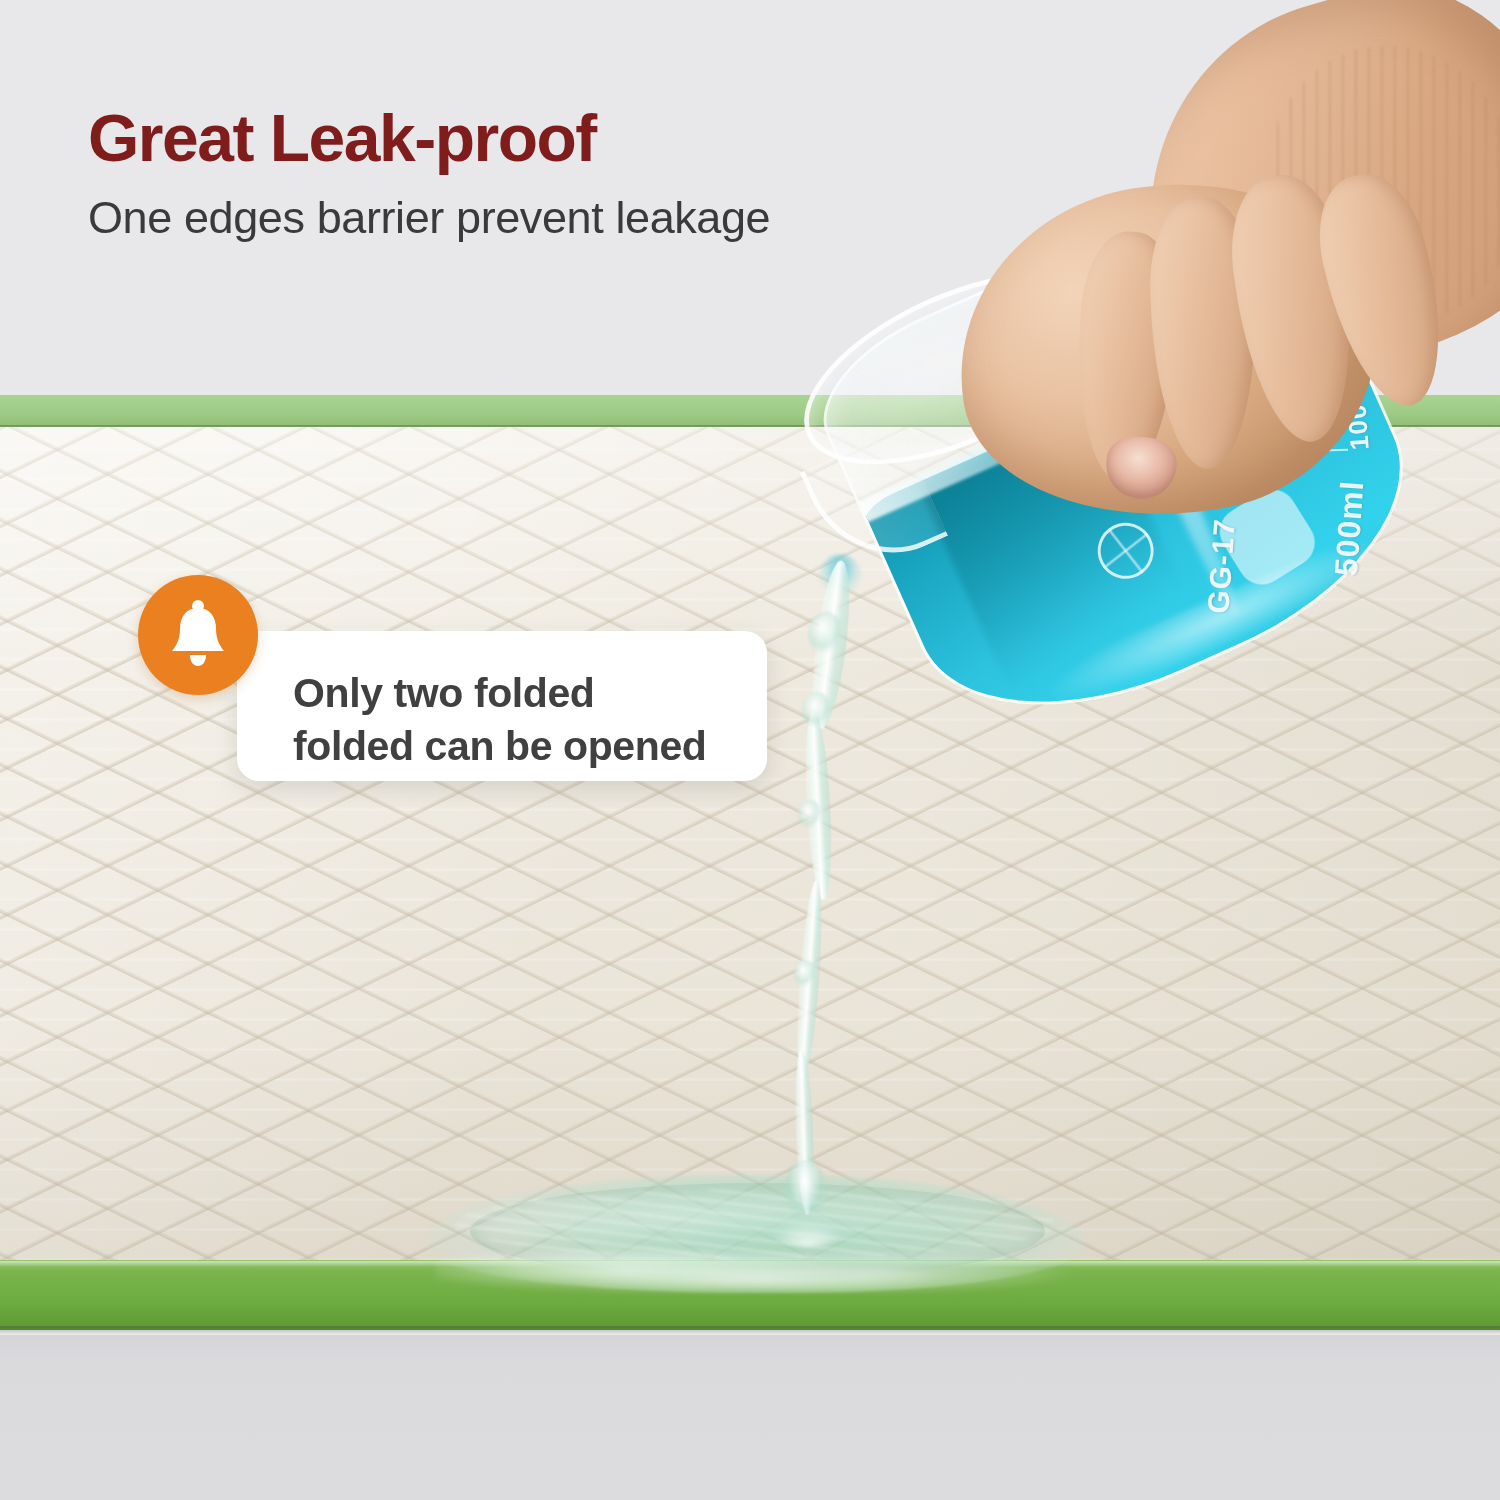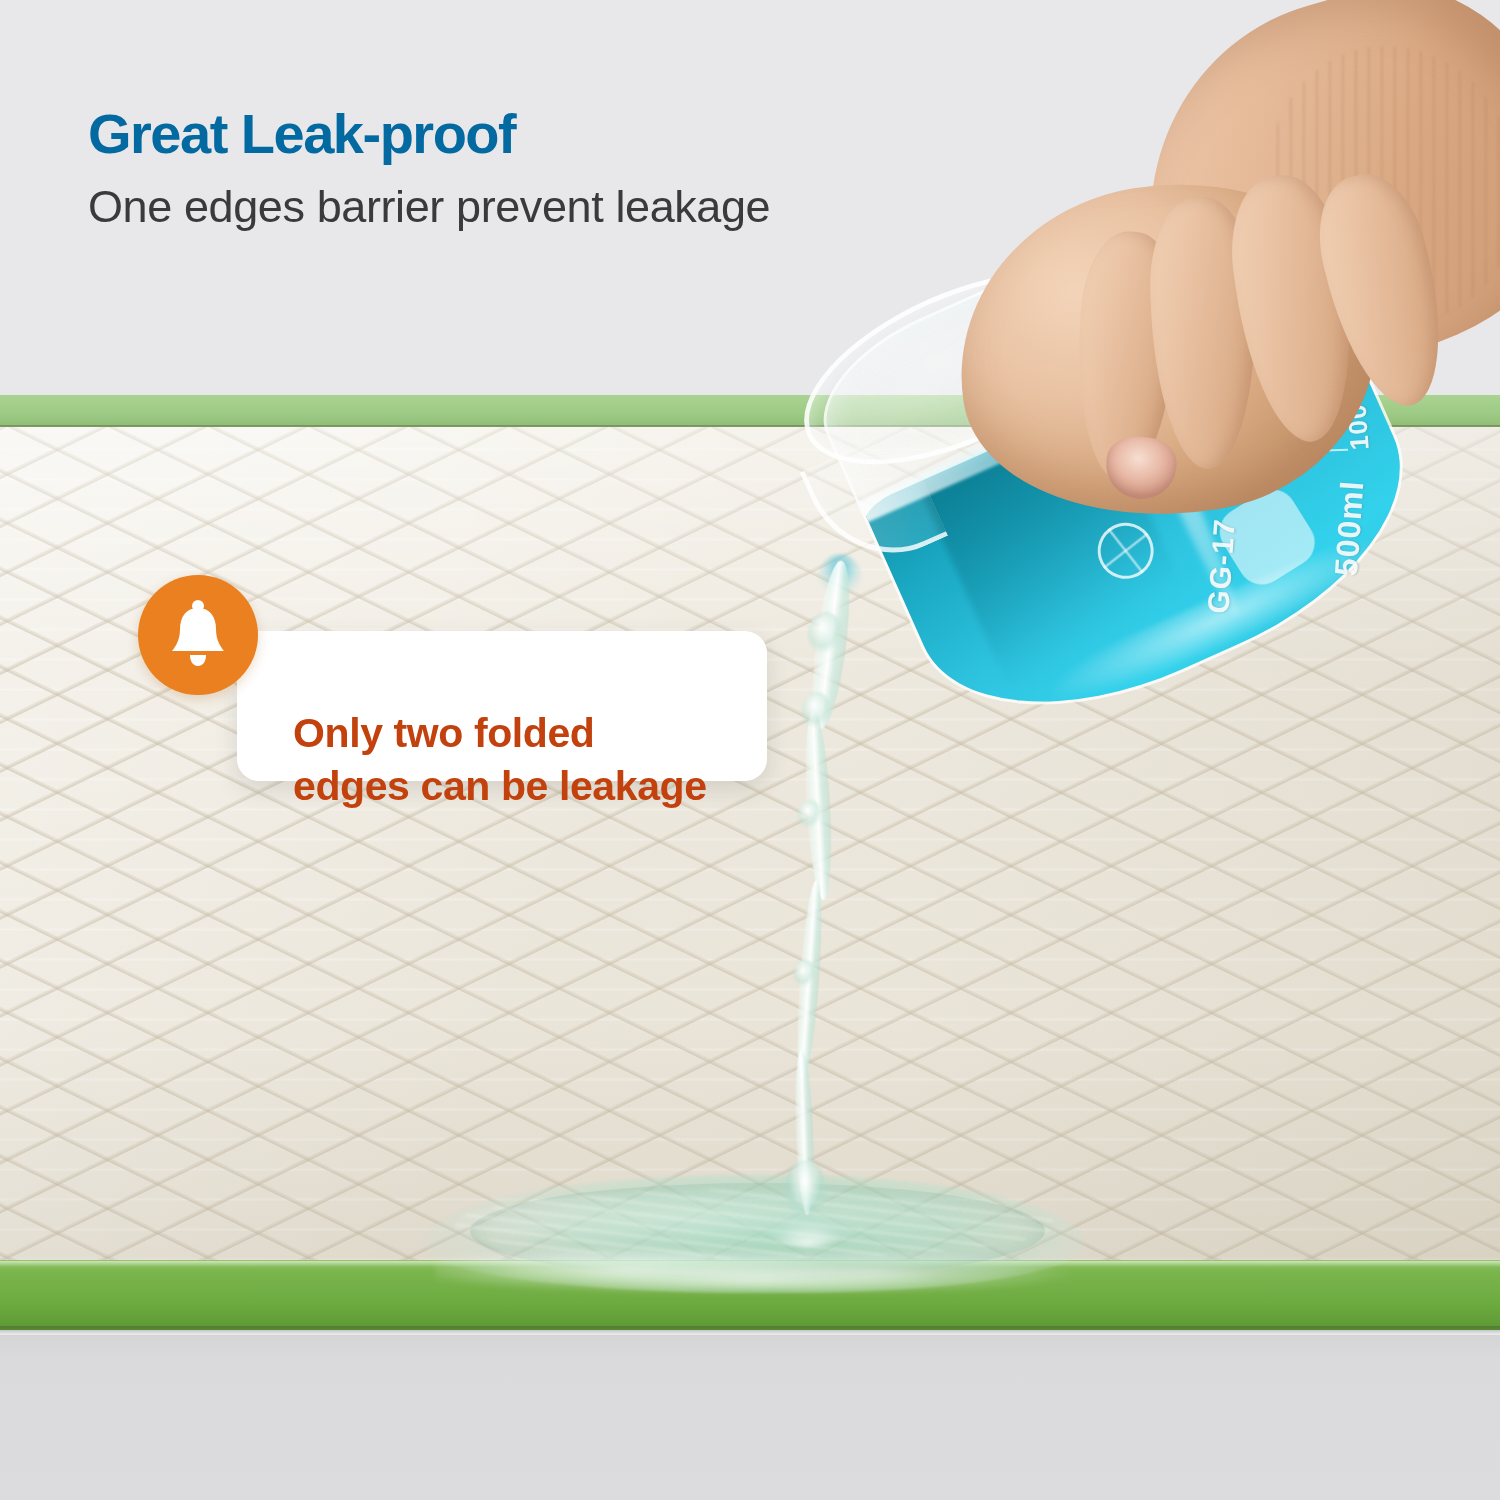--- a/index.html
+++ b/index.html
@@ -9,21 +9,21 @@
     font-family:"Liberation Sans", sans-serif;
     background:#e8e8ea;
     overflow:hidden;
   }
 
   #stage { position:relative; width:1500px; height:1500px; background:#e8e8ea; }
 
   
   #headline-block { position:absolute; left:88px; top:104px; width:1000px; }
   #page-title {
-    font-size:56px; font-weight:bold; color:#0369a1;
+    font-size:66px; font-weight:bold; color:#7f1d1d;
     letter-spacing:-1.5px; line-height:1.06; white-space:nowrap;
   }
   #page-subtitle {
     margin-top:18px; font-size:45px; font-weight:400; color:#3a3a3a;
     letter-spacing:-0.4px; white-space:nowrap;
   }
 
   
   #mat { position:absolute; left:0; top:395px; width:1500px; height:940px; }
 
@@ -303,23 +303,22 @@
 
   
   #callout { position:absolute; left:138px; top:575px; width:640px; height:230px; }
   #callout-card {
     position:absolute; left:99px; top:56px; width:530px; height:150px;
     background:#fff; border-radius:22px;
     box-shadow:0 8px 22px rgba(80,80,80,.16);
   }
   #callout-text {
     position:absolute; left:155px; top:92px; width:470px;
-    font-size:41px; font-weight:bold; color:#c2410c; line-height:1.30;
+    font-size:41px; font-weight:bold; color:#404040; line-height:1.30;
     letter-spacing:-0.4px;
-    margin-top:40px;
   }
   #callout-text span { display:block; }
   #bell-badge {
     position:absolute; left:0; top:0; width:120px; height:120px;
     border-radius:50%; background:#ea8020;
     box-shadow:0 4px 12px rgba(170,95,20,.22);
   }
   #bell-icon { position:absolute; left:28px; top:24px; }
 
   
@@ -415,21 +414,21 @@
       <div class="finger" id="finger-3"></div>
       <div class="finger" id="finger-4"></div>
     </div>
     <div id="thumbnail"></div>
   </div>
 
   <div id="callout">
     <div id="callout-card"></div>
     <div id="callout-text">
       <span>Only two folded</span>
-      <span>edges can be leakage</span>
+      <span>folded can be opened</span>
     </div>
     <div id="bell-badge">
       <svg id="bell-icon" width="64" height="72" viewBox="0 0 64 72">
         <circle cx="32" cy="7" r="6" fill="#ffffff"></circle>
         <path d="M32 9 C20 9 14 18 14 30 C14 42 9 48 6 52 L58 52 C55 48 50 42 50 30 C50 18 44 9 32 9 Z" fill="#ffffff"></path>
         <path d="M24 56 C24 63 27.5 67 32 67 C36.5 67 40 63 40 56 Z" fill="#ffffff"></path>
       </svg>
     </div>
   </div>
 

